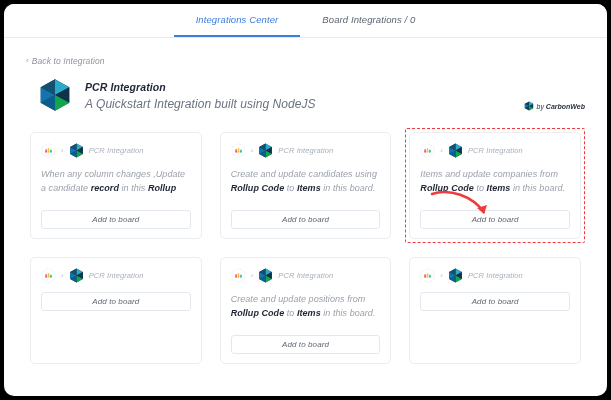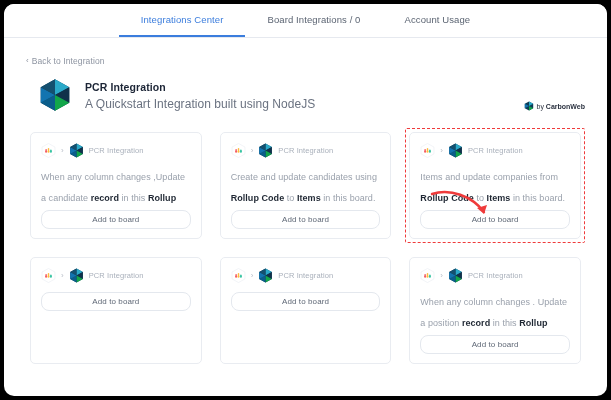--- a/index.html
+++ b/index.html
@@ -14,20 +14,21 @@
 
   .window {
     position: absolute;
     left: 4px;
     top: 4px;
     width: 603px;
     height: 392px;
     background: #ffffff;
     border-radius: 10px;
     overflow: hidden;
+    font-style: italic;
   }
 
   
   .tabbar {
     height: 34px;
     border-bottom: 1px solid #e6e9ef;
     display: flex;
     align-items: stretch;
     justify-content: center;
     gap: 0px;
@@ -140,30 +141,30 @@
   .mini-hex { width: 15px; height: 15px; flex: 0 0 15px; position: relative; }
   .arrow-sep { font-size: 8px; color: #b9bfc9; line-height: 1; }
   .card-app-name {
     font-size: 7.5px;
     color: #a9b0bb;
     letter-spacing: .1px;
   }
 
   .card-desc {
     font-size: 9px;
-    line-height: 21px;
+    line-height: 14px;
     color: #9aa1ac;
     letter-spacing: .05px;
     flex: 1 1 auto;
   }
   .card-desc b { color: #1f2733; font-weight: bold; }
 
   .add-btn {
     border: 1px solid #e4e8ee;
-    border-radius: 8px;
+    border-radius: 3px;
     height: 19px;
     display: flex;
     align-items: center;
     justify-content: center;
     font-size: 8px;
     color: #5f6876;
     background: #ffffff;
     cursor: pointer;
     letter-spacing: .1px;
   }
@@ -178,21 +179,20 @@
   }
 </style>
 </head>
 <body>
 
 <div class="window">
 
   <div class="tabbar" id="tabbar">
       <div class="tab active">Integrations Center</div>
       <div class="tab">Board Integrations / 0</div>
-      <div class="tab">Account Usage</div>
     </div>
 
   <div class="backrow">
     <span class="back-link">
       <span class="back-chevron">‹</span>
       <span>Back to Integration</span>
     </span>
   </div>
 
   <div class="int-header">
@@ -357,20 +357,21 @@
                 <polygon points="50,4 92,27 92,73 50,96 8,73 8,27" fill="#0d3b55"></polygon>
                 <polygon points="50,4 92,27 50,50" fill="#2aa9c9"></polygon>
                 <polygon points="50,50 92,27 92,73" fill="#10314a"></polygon>
                 <polygon points="50,50 92,73 50,96" fill="#12a64a"></polygon>
                 <polygon points="50,50 50,96 8,73" fill="#0b5d8a"></polygon>
                 <polygon points="50,50 8,73 8,27" fill="#1274b0"></polygon>
                 <polygon points="50,50 8,27 50,4" fill="#14506f"></polygon>
               </svg></span>
             <span class="card-app-name">PCR Integration</span>
           </div>
+          <div class="card-desc"><span>Create and update positions from </span><b>Rollup Code</b><span> to </span><b>Items</b><span> in this board.</span></div>
           <div class="add-btn">Add to board</div>
         </div>
       </div>
       <div class="cardwrap">
         <div class="card">
           <div class="card-icons">
             <span class="mini-hex"><svg viewBox="0 0 100 100" width="15" height="15">
                 <polygon points="50,3 93,27 93,73 50,97 7,73 7,27" fill="#ffffff" stroke="#e9ecf1" stroke-width="4"></polygon>
                 <circle cx="34" cy="58" r="7" fill="#f45c64"></circle>
                 <circle cx="50" cy="58" r="7" fill="#fdbc40"></circle>
@@ -384,19 +385,18 @@
                 <polygon points="50,4 92,27 92,73 50,96 8,73 8,27" fill="#0d3b55"></polygon>
                 <polygon points="50,4 92,27 50,50" fill="#2aa9c9"></polygon>
                 <polygon points="50,50 92,27 92,73" fill="#10314a"></polygon>
                 <polygon points="50,50 92,73 50,96" fill="#12a64a"></polygon>
                 <polygon points="50,50 50,96 8,73" fill="#0b5d8a"></polygon>
                 <polygon points="50,50 8,73 8,27" fill="#1274b0"></polygon>
                 <polygon points="50,50 8,27 50,4" fill="#14506f"></polygon>
               </svg></span>
             <span class="card-app-name">PCR Integration</span>
           </div>
-          <div class="card-desc"><span>When any column changes . Update a position </span><b>record</b><span> in this </span><b>Rollup</b></div>
           <div class="add-btn">Add to board</div>
         </div>
       </div>
     </div>
 
 </div>
 
 </body></html>

